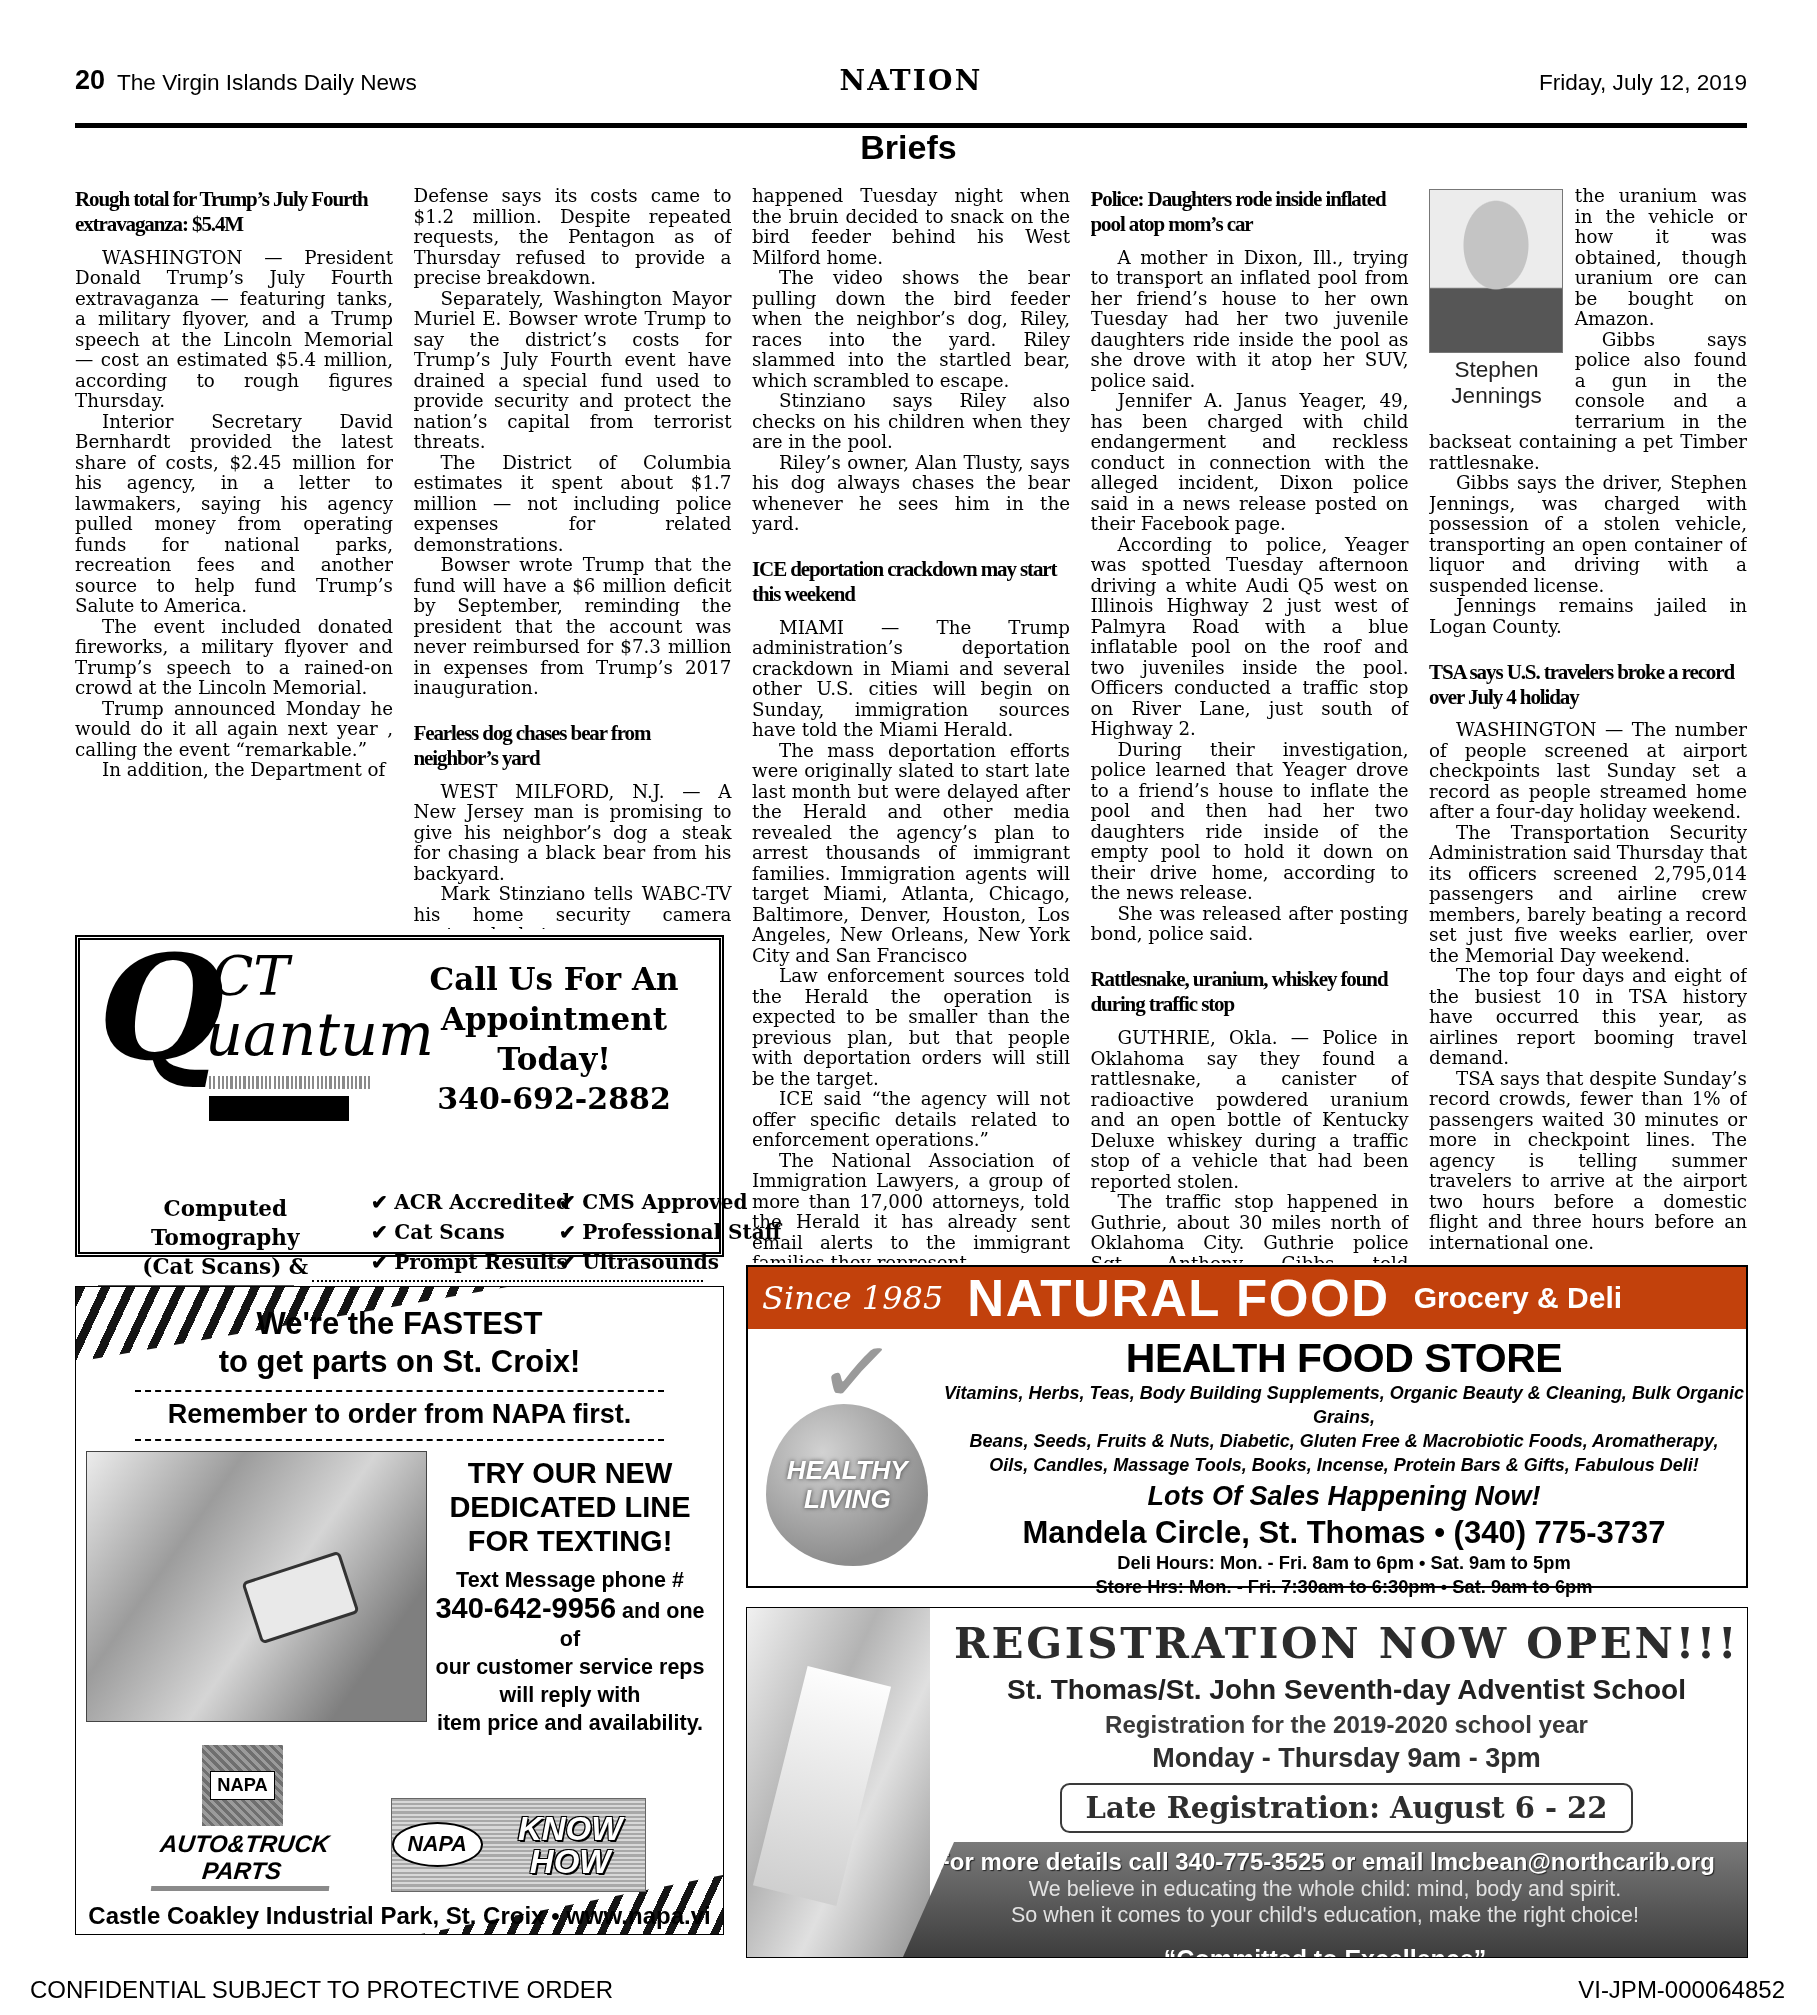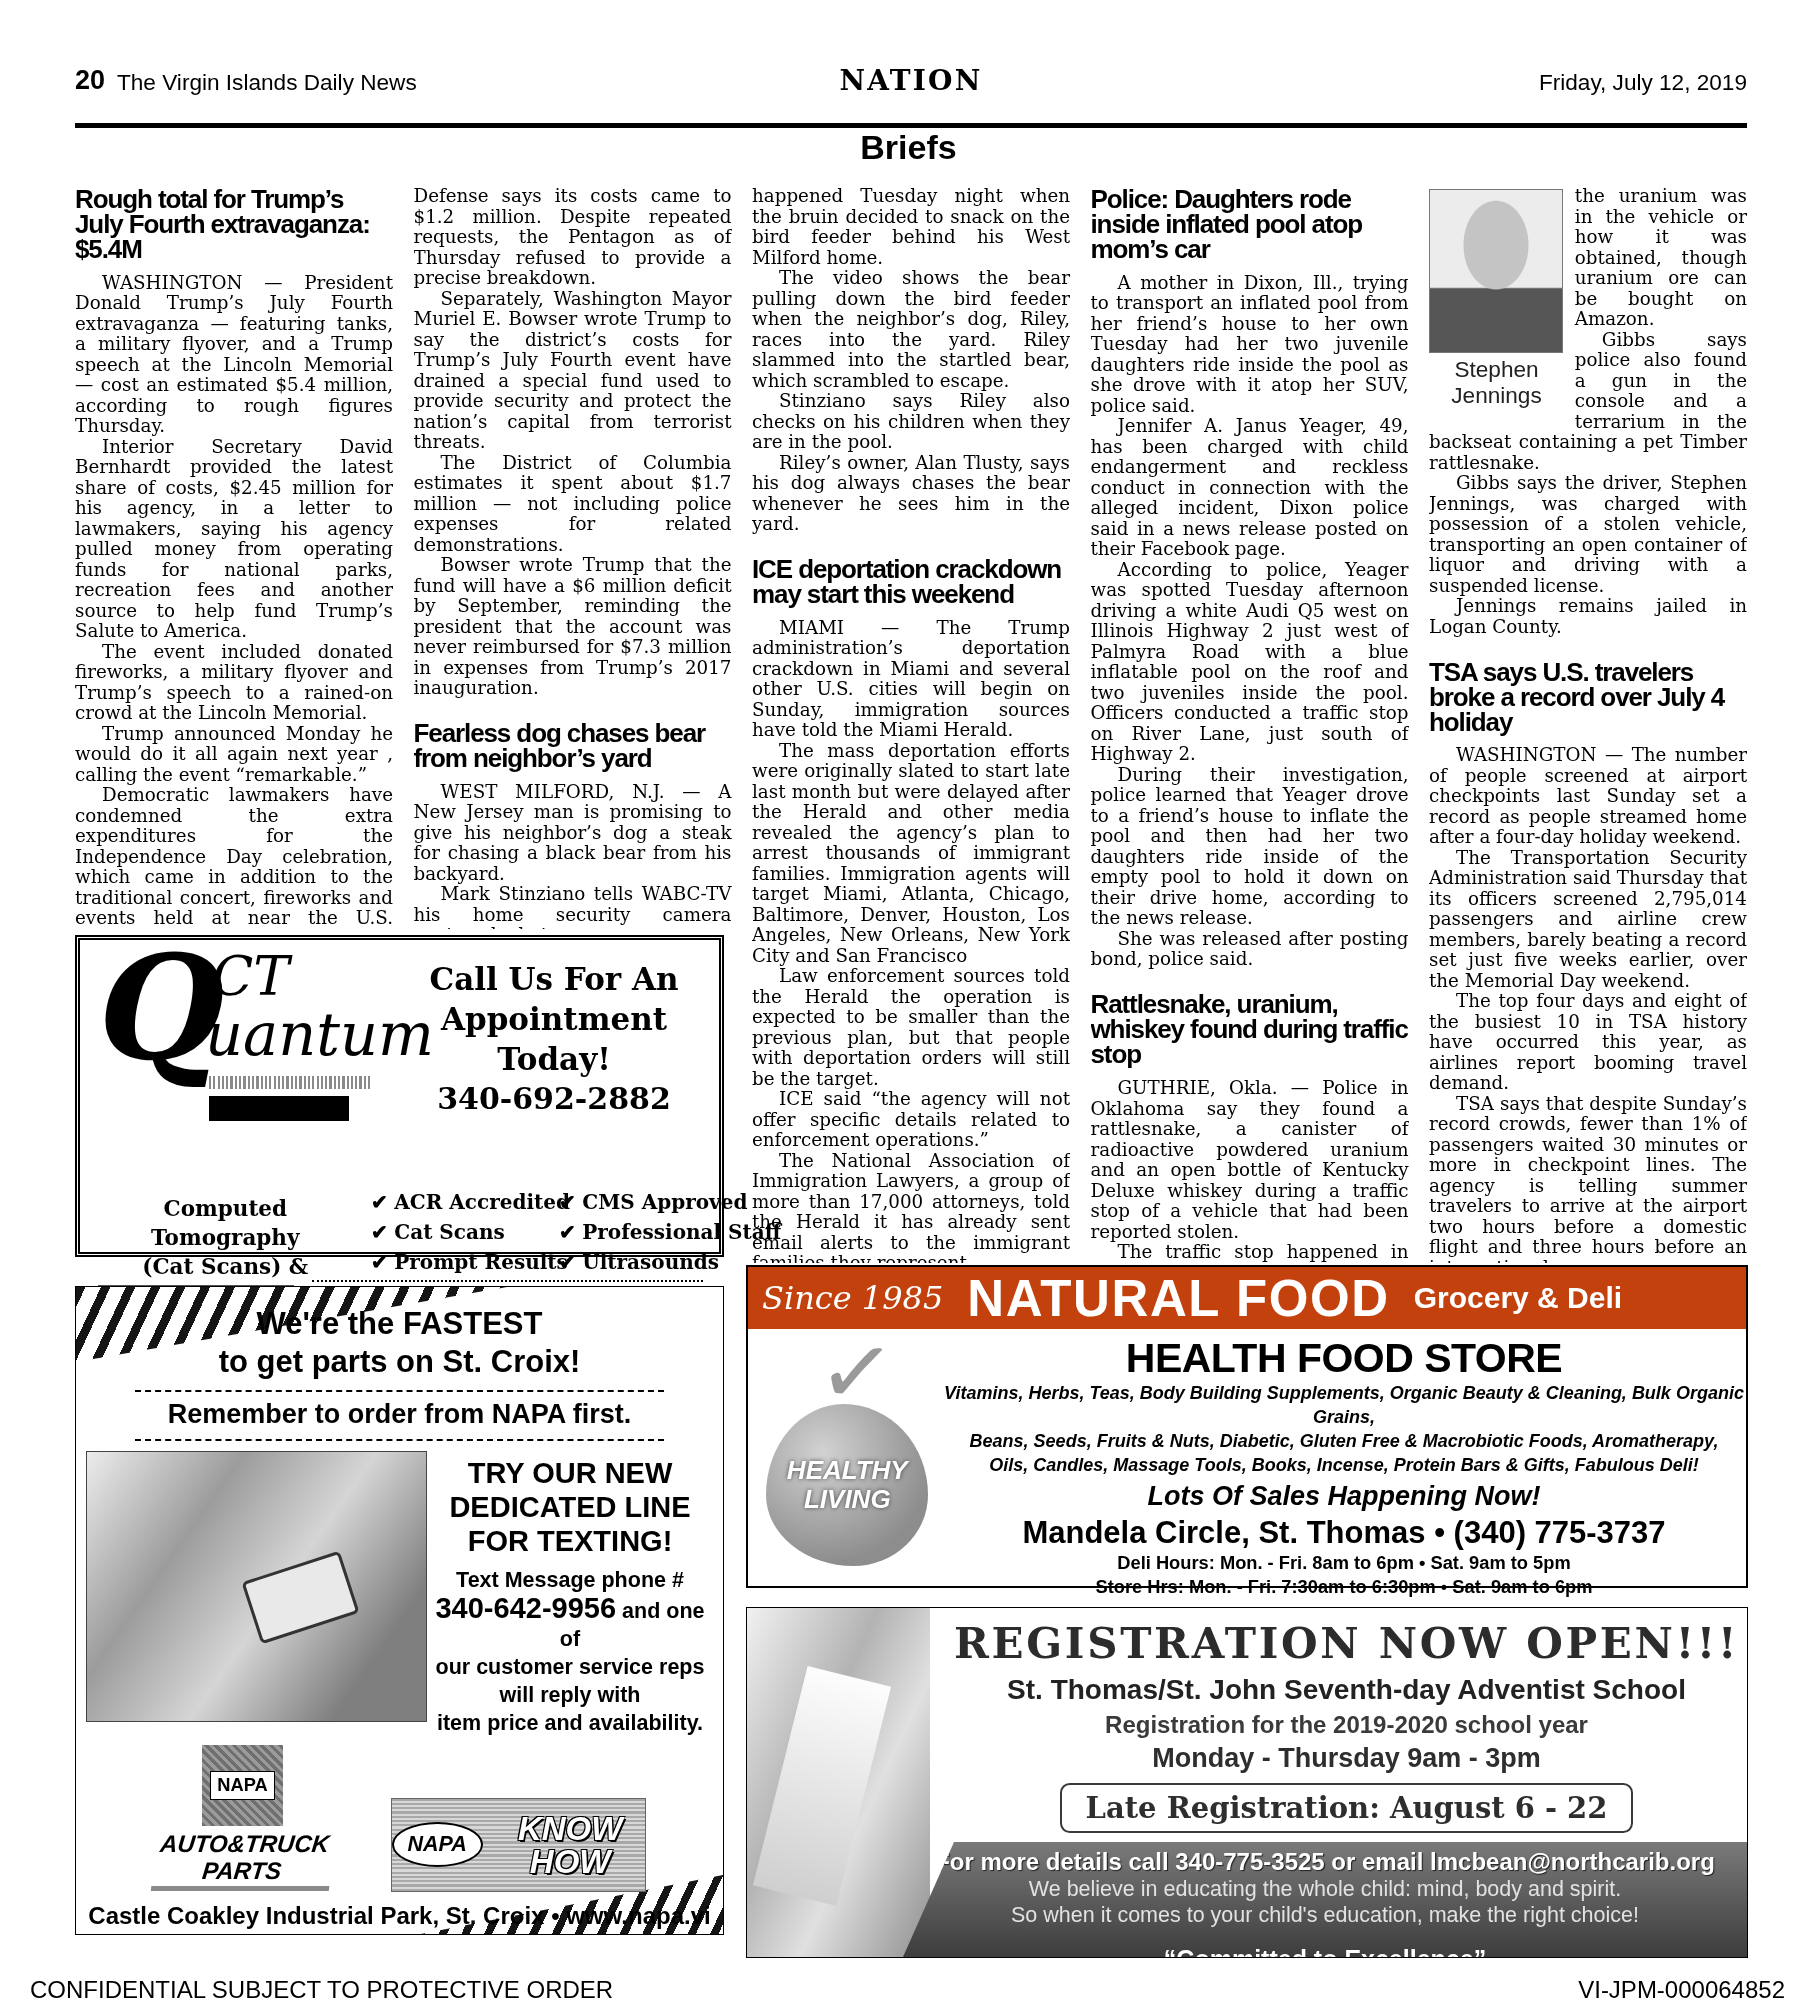--- a/index.html
+++ b/index.html
@@ -15,21 +15,21 @@
   .hdr-rule{position:absolute;left:75px;right:70px;top:123px;height:4.8px;background:#000;}
   
   .briefs{position:absolute;left:0;width:100%;top:128px;text-align:center;
           font:bold 34px/38px "Liberation Sans",sans-serif;}
   
   .cols{position:absolute;left:75px;top:186px;width:1672px;display:flex;gap:20.5px;}
   .col{flex:0 0 318px;width:318px;overflow:hidden;}
   .c12{height:743px;} .c345{height:1077px;}
   .p{font:18.3px/20.5px "DejaVu Serif",serif;text-align:justify;text-indent:27px;margin:0;}
   .p.cont{text-indent:0;}
-  .h2{font-family:Liberation Sans, sans-serif;font-weight:bold;font-size:26px;line-height:25px;
+  .h2{font-family:Liberation Serif, serif;font-weight:bold;font-size:21px;line-height:25px;
       letter-spacing:-1.1px;margin:22.6px 0 10.8px 0;}
   .h2.first{margin-top:1.1px;}
   .byline{text-align:right;font:italic 19.4px/25px "DejaVu Serif",serif;margin-top:4.3px;}
   
   .photo-float{float:left;width:135px;margin:3.2px 10.8px 3.2px 0;}
   .mugshot{width:132px;height:162px;border:1.1px solid #777;
      background:
        radial-gradient(ellipse 33px 45px at 50% 34%, #c4c4c4 0 97%, rgba(0,0,0,0) 100%),
        linear-gradient(180deg,#ececec 0 60%,#565656 61% 100%);}
   .caption{text-align:center;font:22.6px/26px "Liberation Sans",sans-serif;margin-top:4.3px;color:#222;}
@@ -157,21 +157,20 @@
   <div class="briefs">Briefs</div>
 
   <div class="cols">
 
     <div class="col c12">
       <div class="h2 first">Rough total for Trump’s July Fourth extravaganza: $5.4M</div>
       <p class="p">WASHINGTON — President Donald Trump’s July Fourth extravaganza — featuring tanks, a military flyover, and a Trump speech at the Lincoln Memorial — cost an estimated $5.4 million, according to rough figures Thursday.</p>
       <p class="p">Interior Secretary David Bernhardt provided the latest share of costs, $2.45 million for his agency, in a letter to lawmakers, saying his agency pulled money from operating funds for national parks, recreation fees and another source to help fund Trump’s Salute to America.</p>
       <p class="p">The event included donated fireworks, a military flyover and Trump’s speech to a rained-on crowd at the Lincoln Memorial.</p>
       <p class="p">Trump announced Monday he would do it all again next year , calling the event “remarkable.”</p>
-      <p class="p">Democratic lawmakers have condemned the extra expenditures for the Independence Day celebration, which came in addition to the traditional concert, fireworks and events held at near the U.S. Capitol.</p>
       <p class="p">In addition, the Department of</p>
     </div>
 
     <div class="col c12">
       <p class="p cont">Defense says its costs came to $1.2 million. Despite repeated requests, the Pentagon as of Thursday refused to provide a precise breakdown.</p>
       <p class="p">Separately, Washington Mayor Muriel E. Bowser wrote Trump to say the district’s costs for Trump’s July Fourth event have drained a special fund used to provide security and protect the nation’s capital from terrorist threats.</p>
       <p class="p">The District of Columbia estimates it spent about $1.7 million — not including police expenses for related demonstrations.</p>
       <p class="p">Bowser wrote Trump that the fund will have a $6 million deficit by September, reminding the president that the account was never reimbursed for $7.3 million in expenses from Trump’s 2017 inauguration.</p>
       <div class="h2">Fearless dog chases bear from neighbor’s yard</div>
       <p class="p">WEST MILFORD, N.J. — A New Jersey man is promising to give his neighbor’s dog a steak for chasing a black bear from his backyard.</p>

